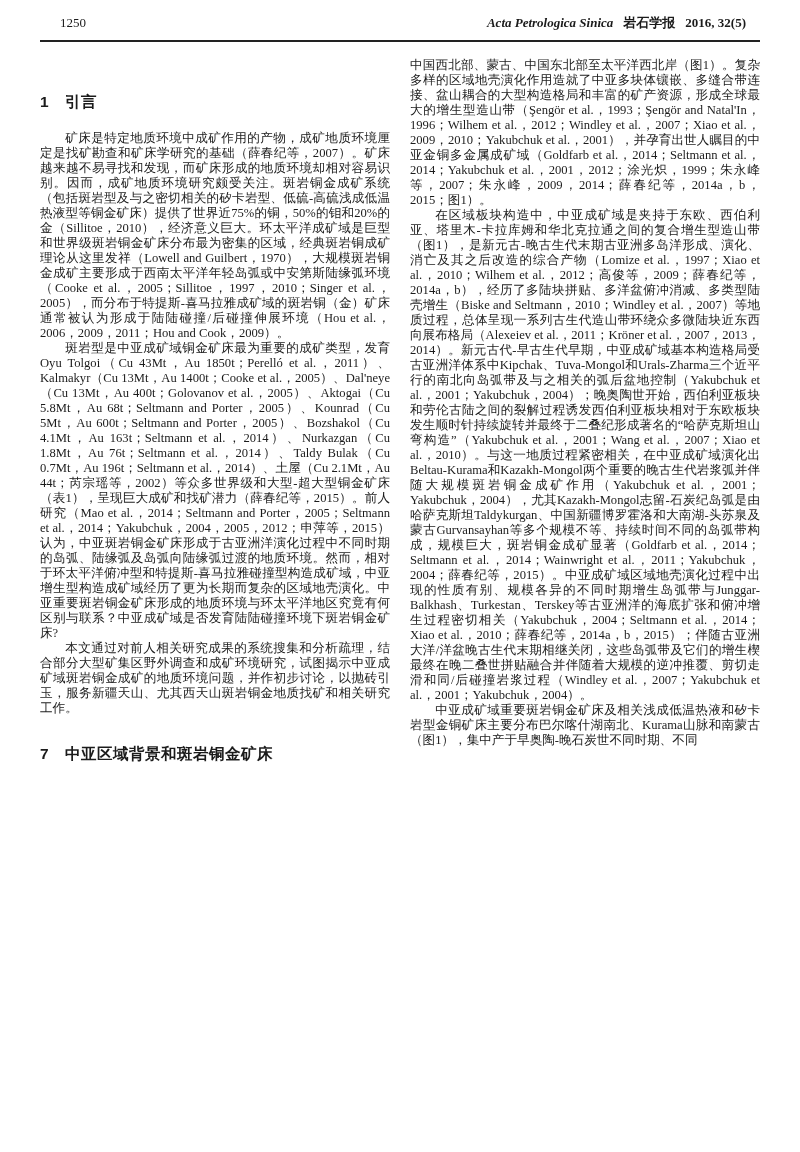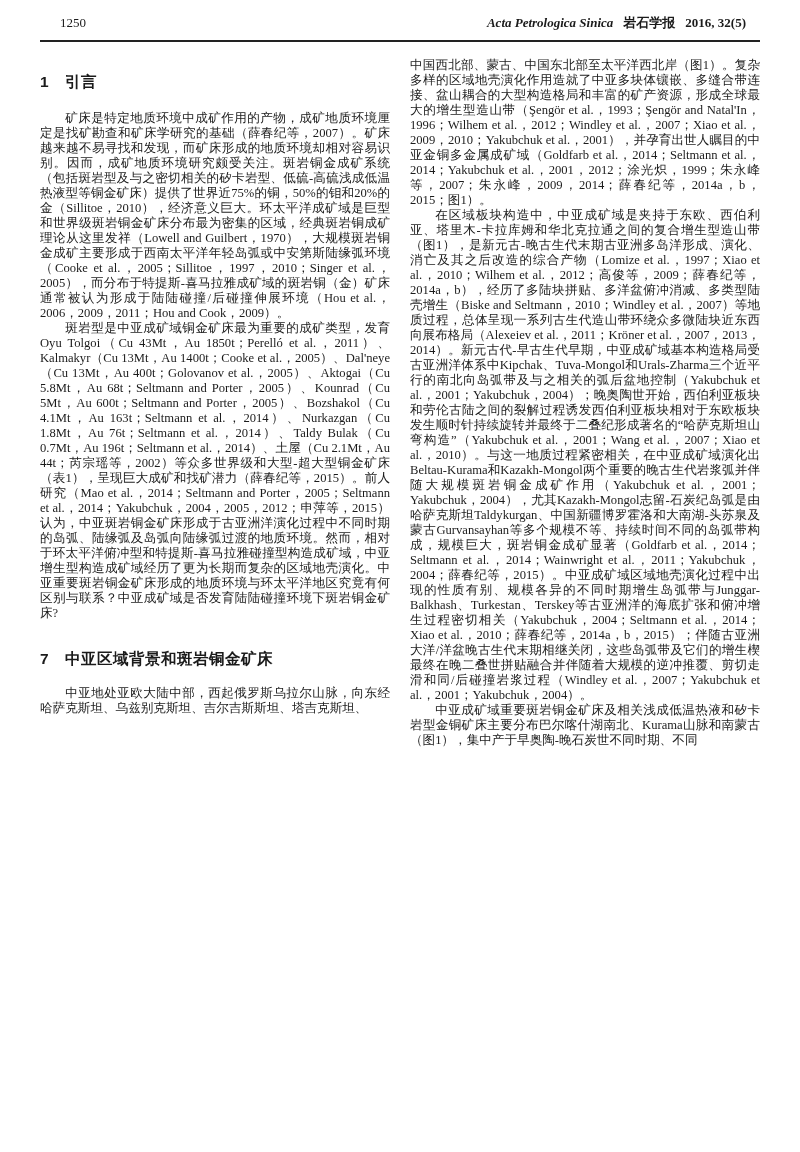--- a/index.html
+++ b/index.html
@@ -37,43 +37,43 @@
     text-justify:inter-character;
   }
   .col p{margin:0;text-indent:2em;}
   .col p.no-indent{text-indent:0;}
   .sec-heading{
     font-family:"Liberation Sans","DejaVu Sans",sans-serif;
     font-weight:700;
     font-size:15.5px;
     letter-spacing:0.5px;
   }
-  .sec-heading.first{margin:16px 0 22px 0;}
+  .sec-heading.first{margin:36px 0 22px 0;}
   .sec-heading.second{margin:30px 0 20px 0;}
 </style>
 </head>
 <body>
 
 <div class="page">
 
   <div class="running-head">
     <span>1250</span>
     <span class="journal-line"><span class="journal-latin">Acta Petrologica Sinica</span><span class="journal-cn">岩石学报</span><span>2016, 32(5)</span></span>
   </div>
 
   <div class="head-rule"></div>
 
   <div class="columns">
 
     <div class="col">
       <div class="sec-heading first">1　引言</div>
       <p>矿床是特定地质环境中成矿作用的产物，成矿地质环境厘定是找矿勘查和矿床学研究的基础（薛春纪等，2007）。矿床越来越不易寻找和发现，而矿床形成的地质环境却相对容易识别。因而，成矿地质环境研究颇受关注。斑岩铜金成矿系统（包括斑岩型及与之密切相关的矽卡岩型、低硫-高硫浅成低温热液型等铜金矿床）提供了世界近75%的铜，50%的钼和20%的金（Sillitoe，2010），经济意义巨大。环太平洋成矿域是巨型和世界级斑岩铜金矿床分布最为密集的区域，经典斑岩铜成矿理论从这里发祥（Lowell and Guilbert，1970），大规模斑岩铜金成矿主要形成于西南太平洋年轻岛弧或中安第斯陆缘弧环境（Cooke et al.，2005；Sillitoe，1997，2010；Singer et al.，2005），而分布于特提斯-喜马拉雅成矿域的斑岩铜（金）矿床通常被认为形成于陆陆碰撞/后碰撞伸展环境（Hou et al.，2006，2009，2011；Hou and Cook，2009）。</p>
       <p>斑岩型是中亚成矿域铜金矿床最为重要的成矿类型，发育Oyu Tolgoi（Cu 43Mt，Au 1850t；Perelló et al.，2011）、Kalmakyr（Cu 13Mt，Au 1400t；Cooke et al.，2005）、Dal'neye（Cu 13Mt，Au 400t；Golovanov et al.，2005）、Aktogai（Cu 5.8Mt，Au 68t；Seltmann and Porter，2005）、Kounrad（Cu 5Mt，Au 600t；Seltmann and Porter，2005）、Bozshakol（Cu 4.1Mt，Au 163t；Seltmann et al.，2014）、Nurkazgan（Cu 1.8Mt，Au 76t；Seltmann et al.，2014）、Taldy Bulak（Cu 0.7Mt，Au 196t；Seltmann et al.，2014）、土屋（Cu 2.1Mt，Au 44t；芮宗瑶等，2002）等众多世界级和大型-超大型铜金矿床（表1），呈现巨大成矿和找矿潜力（薛春纪等，2015）。前人研究（Mao et al.，2014；Seltmann and Porter，2005；Seltmann et al.，2014；Yakubchuk，2004，2005，2012；申萍等，2015）认为，中亚斑岩铜金矿床形成于古亚洲洋演化过程中不同时期的岛弧、陆缘弧及岛弧向陆缘弧过渡的地质环境。然而，相对于环太平洋俯冲型和特提斯-喜马拉雅碰撞型构造成矿域，中亚增生型构造成矿域经历了更为长期而复杂的区域地壳演化。中亚重要斑岩铜金矿床形成的地质环境与环太平洋地区究竟有何区别与联系？中亚成矿域是否发育陆陆碰撞环境下斑岩铜金矿床?</p>
+      <p>本文通过对前人相关研究成果的系统搜集和分析疏理，结合部分大型矿集区野外调查和成矿环境研究，试图揭示中亚成矿域斑岩铜金成矿的地质环境问题，并作初步讨论，以抛砖引玉，服务新疆天山、尤其西天山斑岩铜金地质找矿和相关研究工作。</p>
       <div class="sec-heading second">7　中亚区域背景和斑岩铜金矿床</div>
-      <p>中亚地处亚欧大陆中部，西起俄罗斯乌拉尔山脉，向东经哈萨克斯坦、乌兹别克斯坦、吉尔吉斯斯坦、塔吉克斯坦、</p>
     </div>
 
     <div class="col">
       <p class="no-indent">中国西北部、蒙古、中国东北部至太平洋西北岸（图1）。复杂多样的区域地壳演化作用造就了中亚多块体镶嵌、多缝合带连接、盆山耦合的大型构造格局和丰富的矿产资源，形成全球最大的增生型造山带（Şengör et al.，1993；Şengör and Natal'In，1996；Wilhem et al.，2012；Windley et al.，2007；Xiao et al.，2009，2010；Yakubchuk et al.，2001），并孕育出世人瞩目的中亚金铜多金属成矿域（Goldfarb et al.，2014；Seltmann et al.，2014；Yakubchuk et al.，2001，2012；涂光炽，1999；朱永峰等，2007；朱永峰，2009，2014；薛春纪等，2014a，b，2015；图1）。</p>
       <p>在区域板块构造中，中亚成矿域是夹持于东欧、西伯利亚、塔里木-卡拉库姆和华北克拉通之间的复合增生型造山带（图1），是新元古-晚古生代末期古亚洲多岛洋形成、演化、消亡及其之后改造的综合产物（Lomize et al.，1997；Xiao et al.，2010；Wilhem et al.，2012；高俊等，2009；薛春纪等，2014a，b），经历了多陆块拼贴、多洋盆俯冲消减、多类型陆壳增生（Biske and Seltmann，2010；Windley et al.，2007）等地质过程，总体呈现一系列古生代造山带环绕众多微陆块近东西向展布格局（Alexeiev et al.，2011；Kröner et al.，2007，2013，2014）。新元古代-早古生代早期，中亚成矿域基本构造格局受古亚洲洋体系中Kipchak、Tuva-Mongol和Urals-Zharma三个近平行的南北向岛弧带及与之相关的弧后盆地控制（Yakubchuk et al.，2001；Yakubchuk，2004）；晚奥陶世开始，西伯利亚板块和劳伦古陆之间的裂解过程诱发西伯利亚板块相对于东欧板块发生顺时针持续旋转并最终于二叠纪形成著名的“哈萨克斯坦山弯构造”（Yakubchuk et al.，2001；Wang et al.，2007；Xiao et al.，2010）。与这一地质过程紧密相关，在中亚成矿域演化出Beltau-Kurama和Kazakh-Mongol两个重要的晚古生代岩浆弧并伴随大规模斑岩铜金成矿作用（Yakubchuk et al.，2001；Yakubchuk，2004），尤其Kazakh-Mongol志留-石炭纪岛弧是由哈萨克斯坦Taldykurgan、中国新疆博罗霍洛和大南湖-头苏泉及蒙古Gurvansayhan等多个规模不等、持续时间不同的岛弧带构成，规模巨大，斑岩铜金成矿显著（Goldfarb et al.，2014；Seltmann et al.，2014；Wainwright et al.，2011；Yakubchuk，2004；薛春纪等，2015）。中亚成矿域区域地壳演化过程中出现的性质有别、规模各异的不同时期增生岛弧带与Junggar-Balkhash、Turkestan、Terskey等古亚洲洋的海底扩张和俯冲增生过程密切相关（Yakubchuk，2004；Seltmann et al.，2014；Xiao et al.，2010；薛春纪等，2014a，b，2015）；伴随古亚洲大洋/洋盆晚古生代末期相继关闭，这些岛弧带及它们的增生楔最终在晚二叠世拼贴融合并伴随着大规模的逆冲推覆、剪切走滑和同/后碰撞岩浆过程（Windley et al.，2007；Yakubchuk et al.，2001；Yakubchuk，2004）。</p>
       <p>中亚成矿域重要斑岩铜金矿床及相关浅成低温热液和矽卡岩型金铜矿床主要分布巴尔喀什湖南北、Kurama山脉和南蒙古（图1），集中产于早奥陶-晚石炭世不同时期、不同</p>
     </div>
 
   </div>
 

